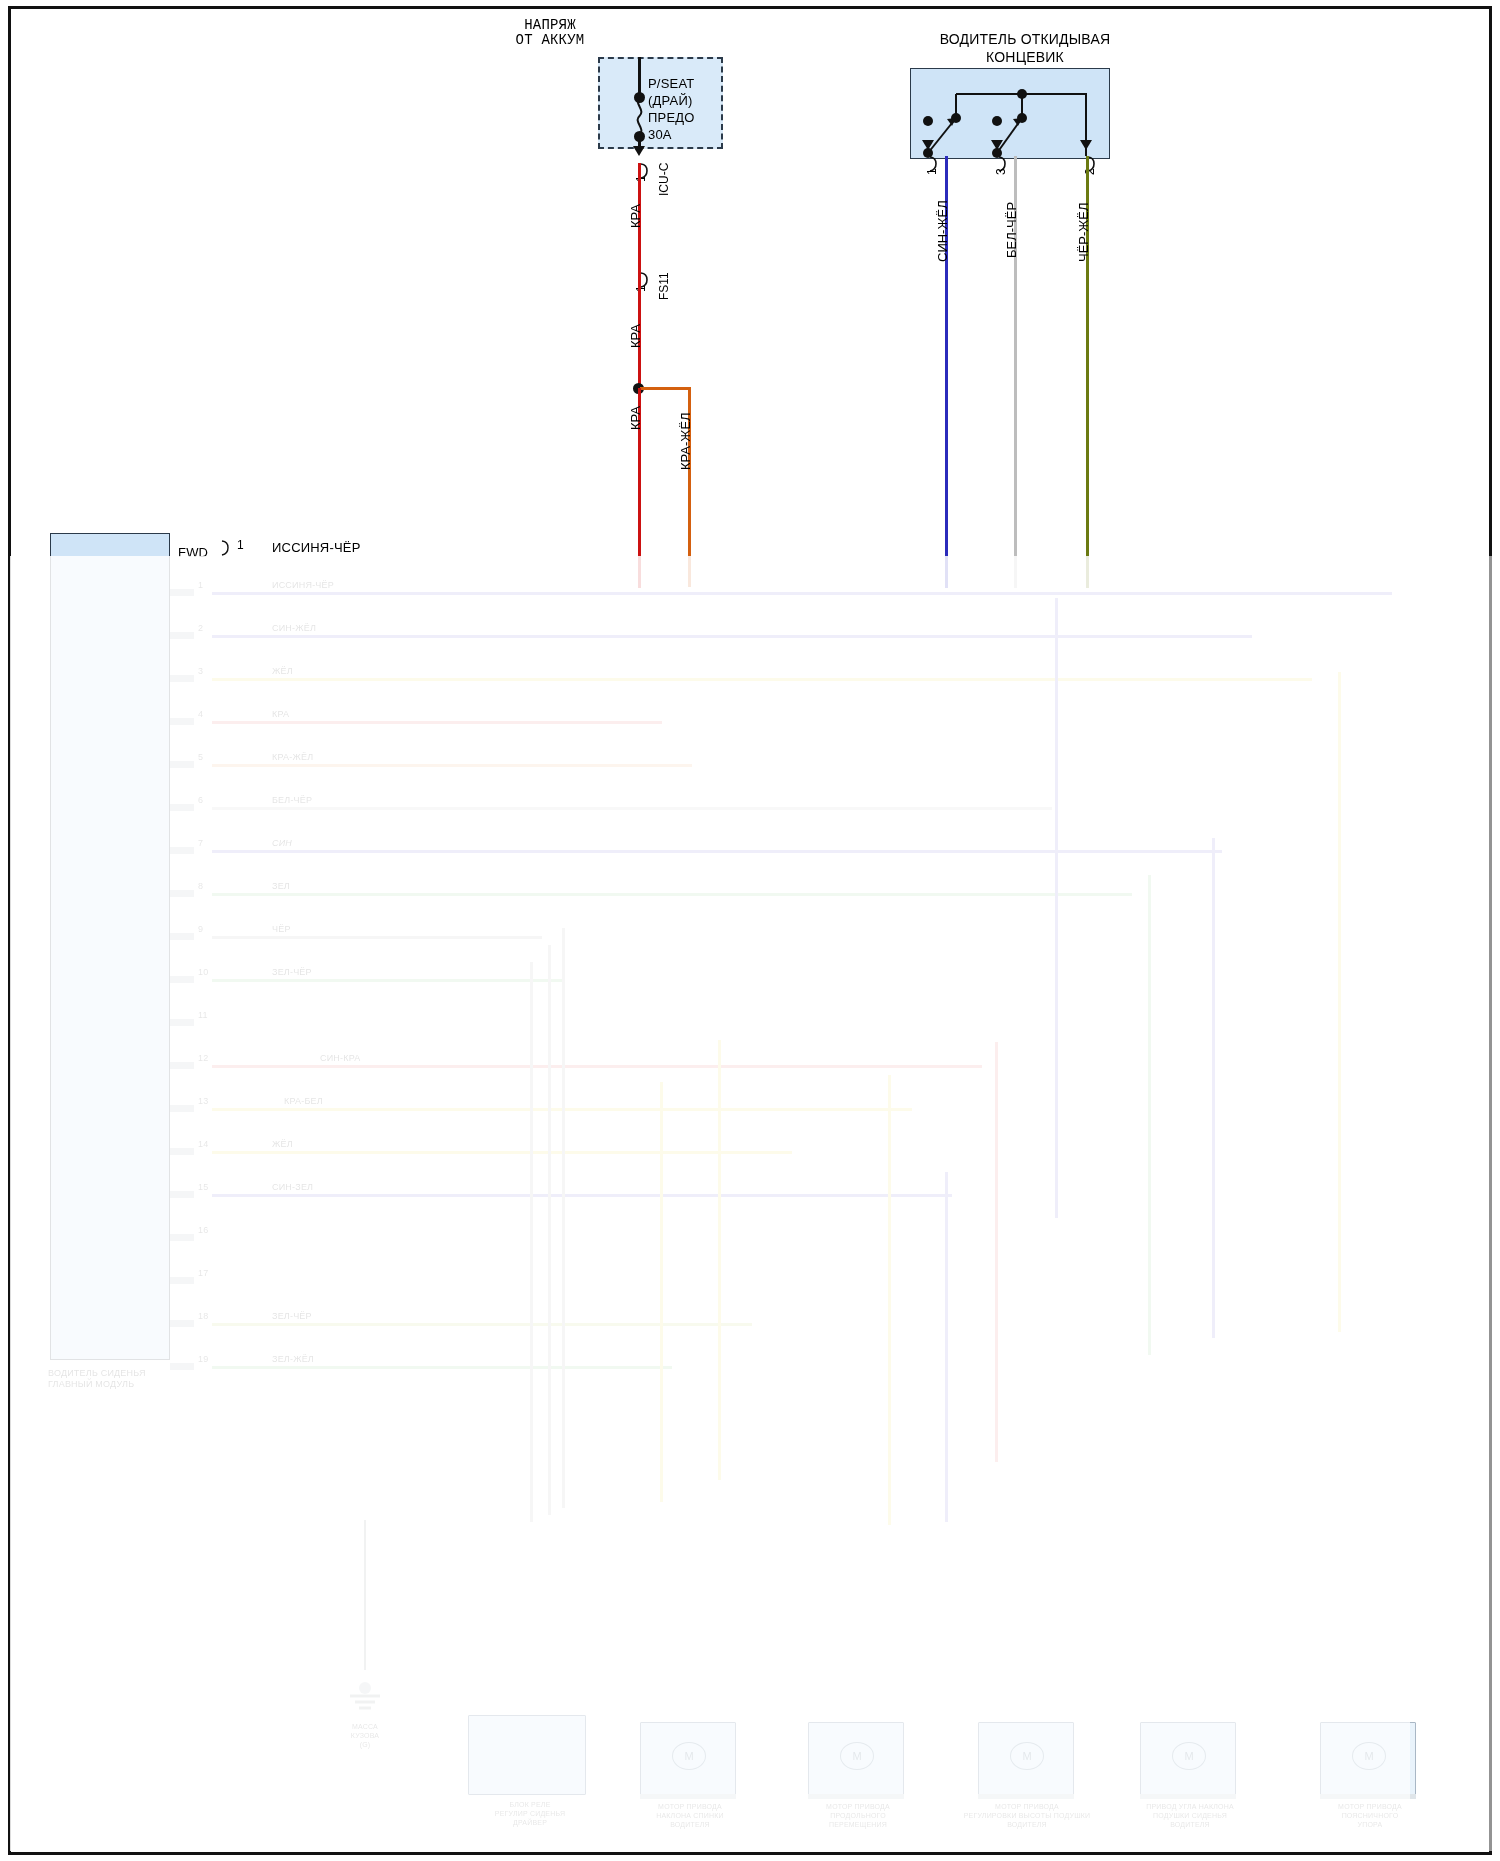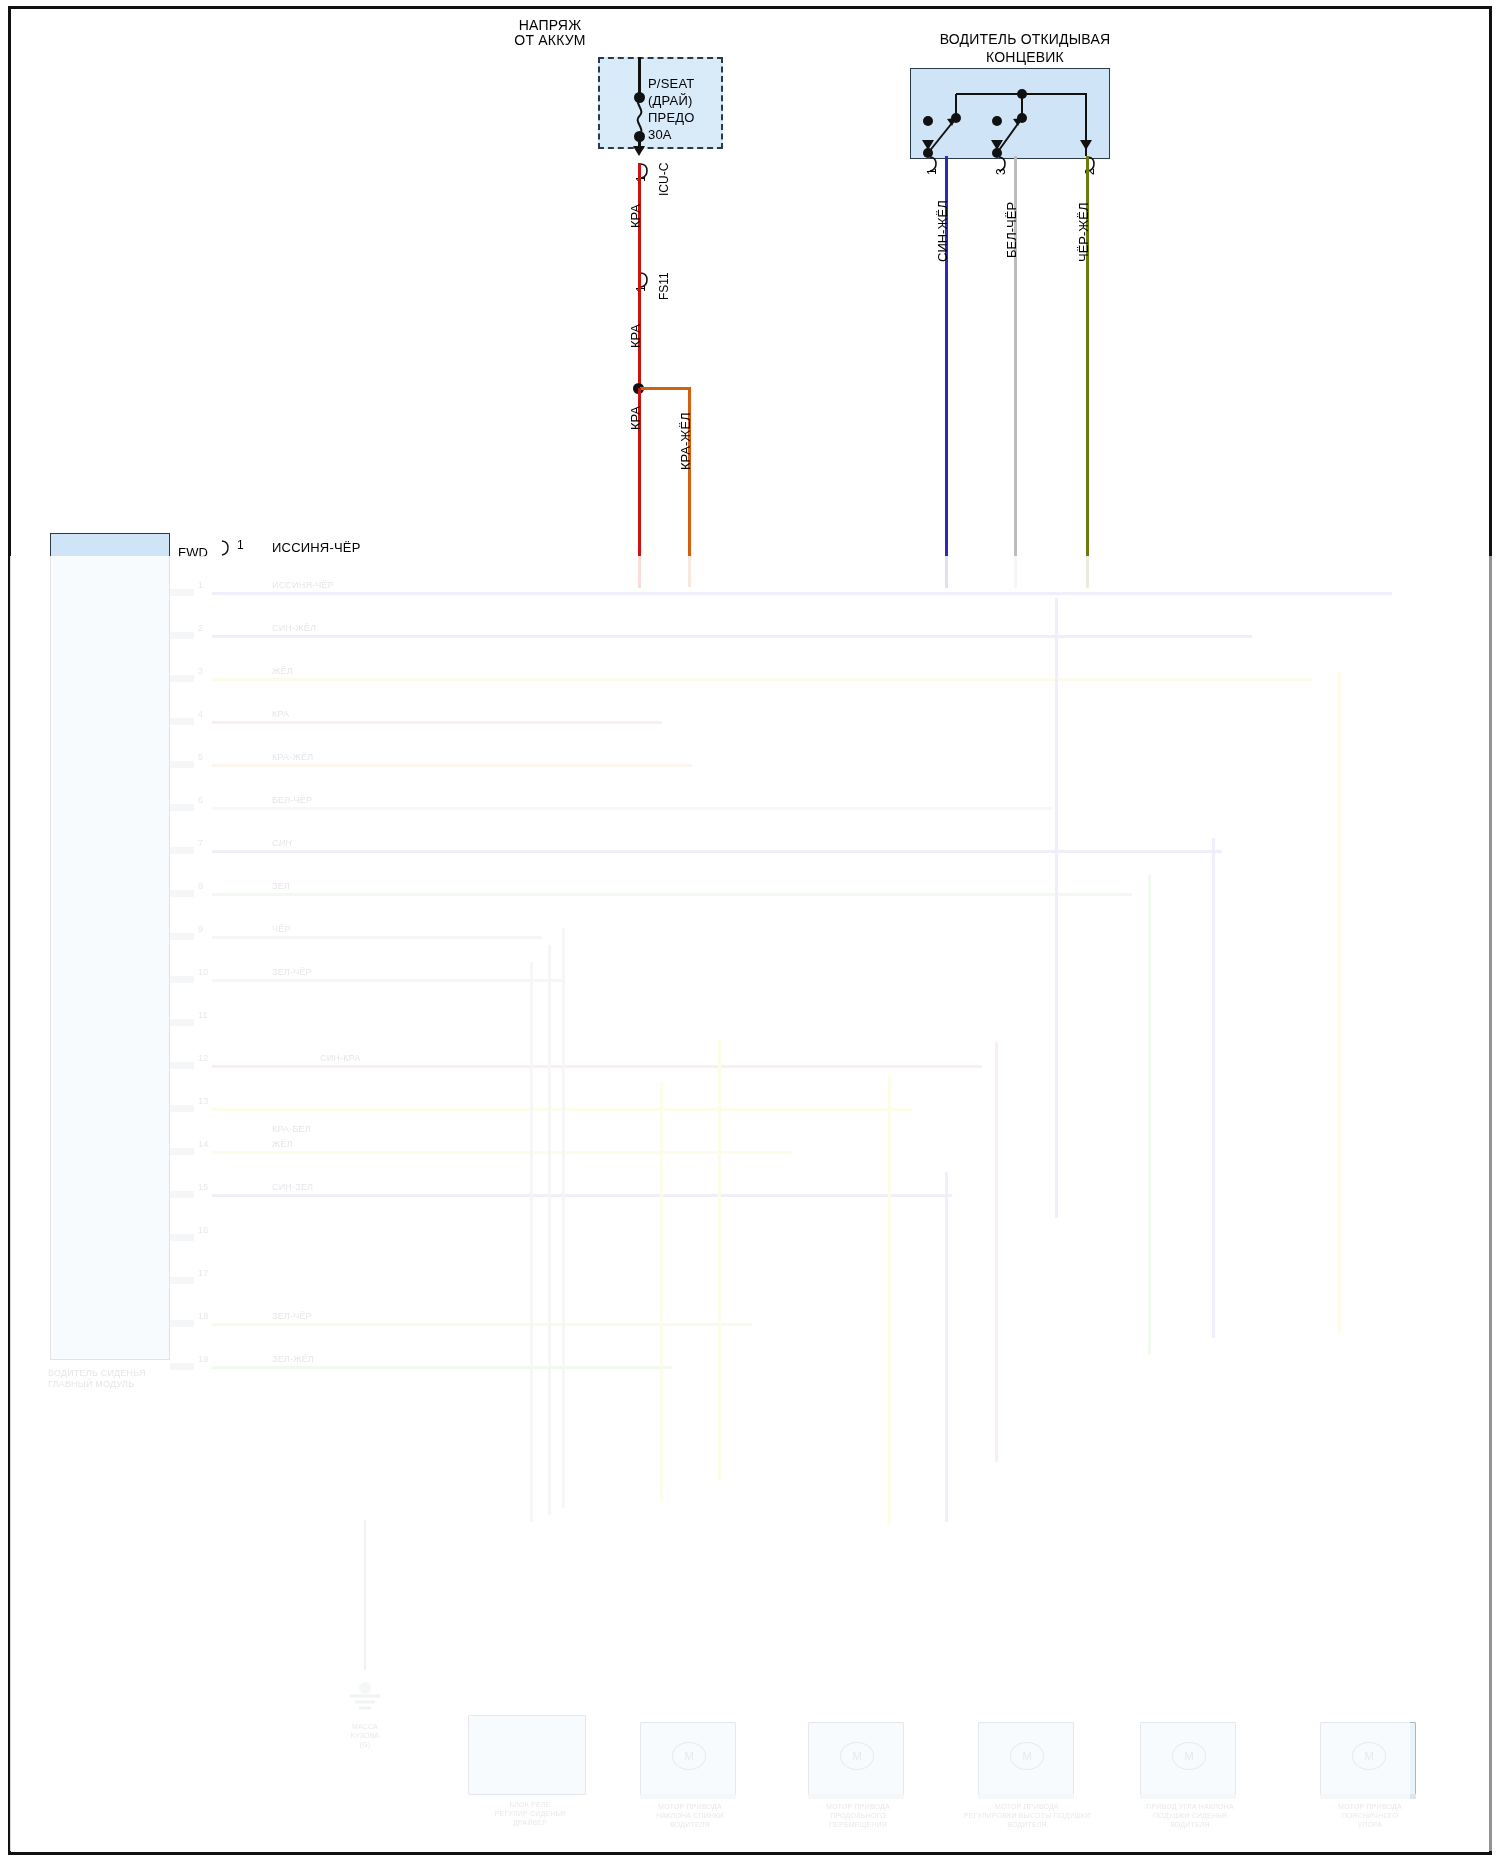--- a/index.html
+++ b/index.html
@@ -36,21 +36,21 @@
   .wash2{position:absolute;background:rgba(255,255,255,0.55);pointer-events:none;}
   .micro{font-size:7px;color:#555;}
 </style>
 </head>
 <body>
 
 <div class="page">
   <div class="frame"></div>
   <div class="canvas">
 
-    <div class="lbl c" style="left:475px;top:18px;width:150px;font-size:14px;font-weight:400;">НАПРЯЖ
+    <div class="lbl c" style="left:475px;top:18px;width:150px;font-size:14px;font-weight:400;font-family:Liberation Mono, monospace;">НАПРЯЖ
 ОТ АККУМ</div>
 
     <div class="boxd" style="left:598px;top:57px;width:125px;height:92px;"></div>
 
     <div class="wire vw" style="left:638px;top:57px;height:40px;background:#111;"></div>
     <div class="node" style="left:634px;top:92px;"></div>
     <div class="fuse" style="left:632px;top:97px;">
       <svg width="16" height="38" viewBox="0 0 16 38">
         <path d="M7.5 0 C 1 6, 14 13, 7.5 19 C 1 25, 14 31, 7.5 38" fill="none" stroke="#111" stroke-width="2"></path>
       </svg>
@@ -201,21 +201,21 @@
         <div class="lbl" style="left: 272px; top: 965px; font-size: 9px; color: rgb(68, 68, 68);">ЗЕЛ-ЧЁР</div>
         <div class="wire" style="left: 170px; top: 1019px; width: 24px; height: 7px; background: rgb(125, 138, 147); opacity: 0.55;"></div>
         <div class="lbl" style="left: 198px; top: 1008px; font-size: 9px; color: rgb(85, 85, 85);">11</div>
         <div class="wire" style="left: 170px; top: 1062px; width: 24px; height: 7px; background: rgb(125, 138, 147); opacity: 0.55;"></div>
         <div class="lbl" style="left: 198px; top: 1051px; font-size: 9px; color: rgb(85, 85, 85);">12</div>
         <div class="wire hw" style="left: 212px; top: 1065px; width: 770px; background: rgb(233, 138, 138); height: 3px;"></div>
         <div class="lbl" style="left: 272px; top: 1051px; font-size: 9px; color: rgb(68, 68, 68); margin-left: 48px;">СИН-КРА</div>
         <div class="wire" style="left: 170px; top: 1105px; width: 24px; height: 7px; background: rgb(125, 138, 147); opacity: 0.55;"></div>
         <div class="lbl" style="left: 198px; top: 1094px; font-size: 9px; color: rgb(85, 85, 85);">13</div>
         <div class="wire hw" style="left: 212px; top: 1108px; width: 700px; background: rgb(240, 227, 106); height: 3px;"></div>
-        <div class="lbl" style="left: 272px; top: 1094px; font-size: 9px; color: rgb(68, 68, 68); margin-top: 28px;">КРА-БЕЛ</div>
+        <div class="lbl" style="left: 284px; top: 1094px; font-size: 9px; color: rgb(68, 68, 68);">КРА-БЕЛ</div>
         <div class="wire" style="left: 170px; top: 1148px; width: 24px; height: 7px; background: rgb(125, 138, 147); opacity: 0.55;"></div>
         <div class="lbl" style="left: 198px; top: 1137px; font-size: 9px; color: rgb(85, 85, 85);">14</div>
         <div class="wire hw" style="left: 212px; top: 1151px; width: 580px; background: rgb(240, 227, 106); height: 3px;"></div>
         <div class="lbl" style="left: 272px; top: 1137px; font-size: 9px; color: rgb(68, 68, 68);">ЖЁЛ</div>
         <div class="wire" style="left: 170px; top: 1191px; width: 24px; height: 7px; background: rgb(125, 138, 147); opacity: 0.55;"></div>
         <div class="lbl" style="left: 198px; top: 1180px; font-size: 9px; color: rgb(85, 85, 85);">15</div>
         <div class="wire hw" style="left: 212px; top: 1194px; width: 740px; background: rgb(143, 134, 216); height: 3px;"></div>
         <div class="lbl" style="left: 272px; top: 1180px; font-size: 9px; color: rgb(68, 68, 68);">СИН-ЗЕЛ</div>
         <div class="wire" style="left: 170px; top: 1234px; width: 24px; height: 7px; background: rgb(125, 138, 147); opacity: 0.55;"></div>
         <div class="lbl" style="left: 198px; top: 1223px; font-size: 9px; color: rgb(85, 85, 85);">16</div>

